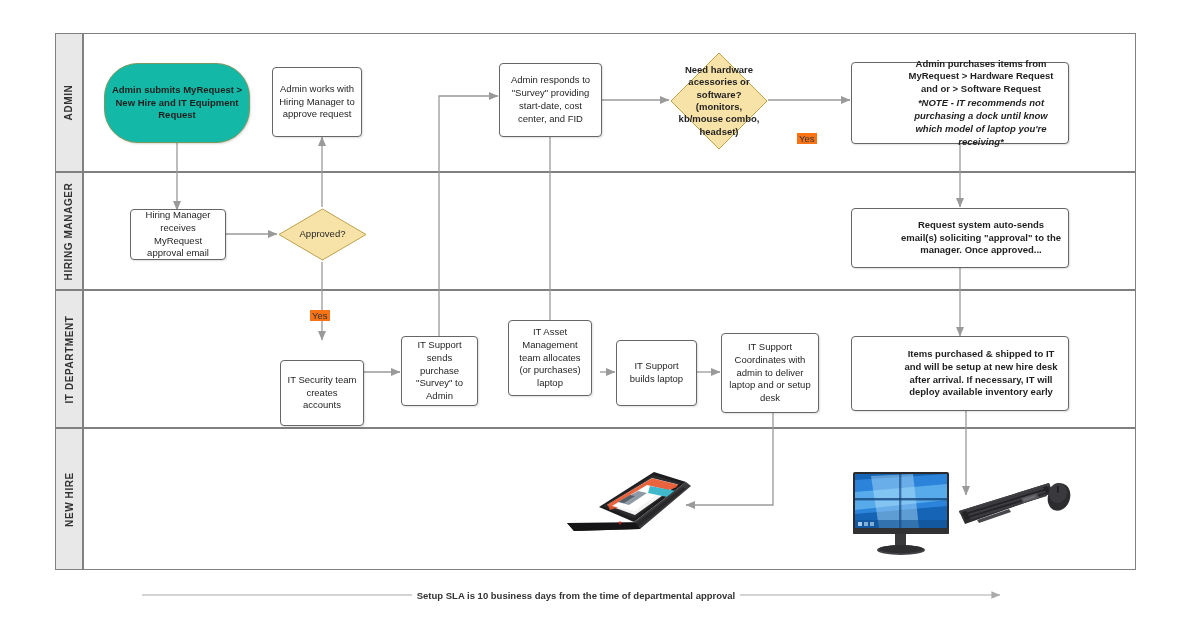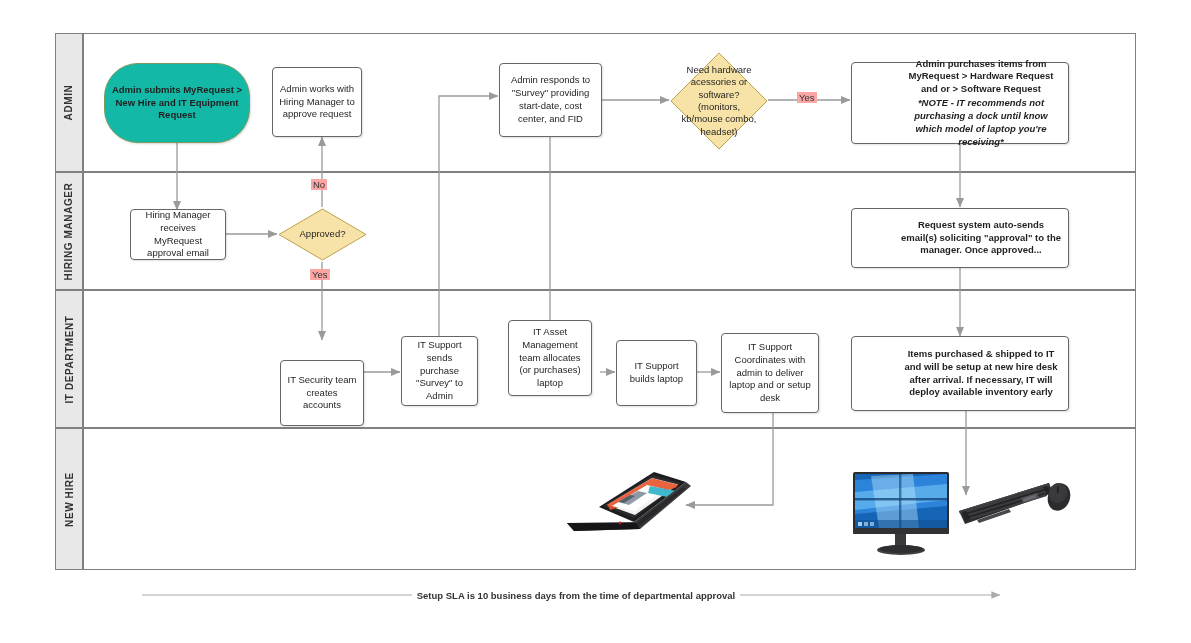--- a/index.html
+++ b/index.html
@@ -98,32 +98,33 @@
     position: absolute;
     left: 0; top: 0;
     width: 100%; height: 100%;
   }
   .decision .dia-label {
     position: relative;
     z-index: 2;
     text-align: center;
     font-size: 9.5px;
     line-height: 1.3;
-    font-weight: normal;
+    font-weight: bold;
     color: #1f1f1f;
     padding: 0 6px;
     white-space: pre-line;
   }
   .edge-label {
     position: absolute;
     font-size: 9.5px;
     color: #333333;
-    background: #fca5a5;
+    background: #f97316;
     padding: 0 2px;
     white-space: nowrap;
+    margin-top: 41px;
   }
   
   .sla-wrap {
     position: absolute;
     display: flex;
     align-items: center;
     justify-content: center;
   }
   .sla-text {
     font-size: 9.5px;

